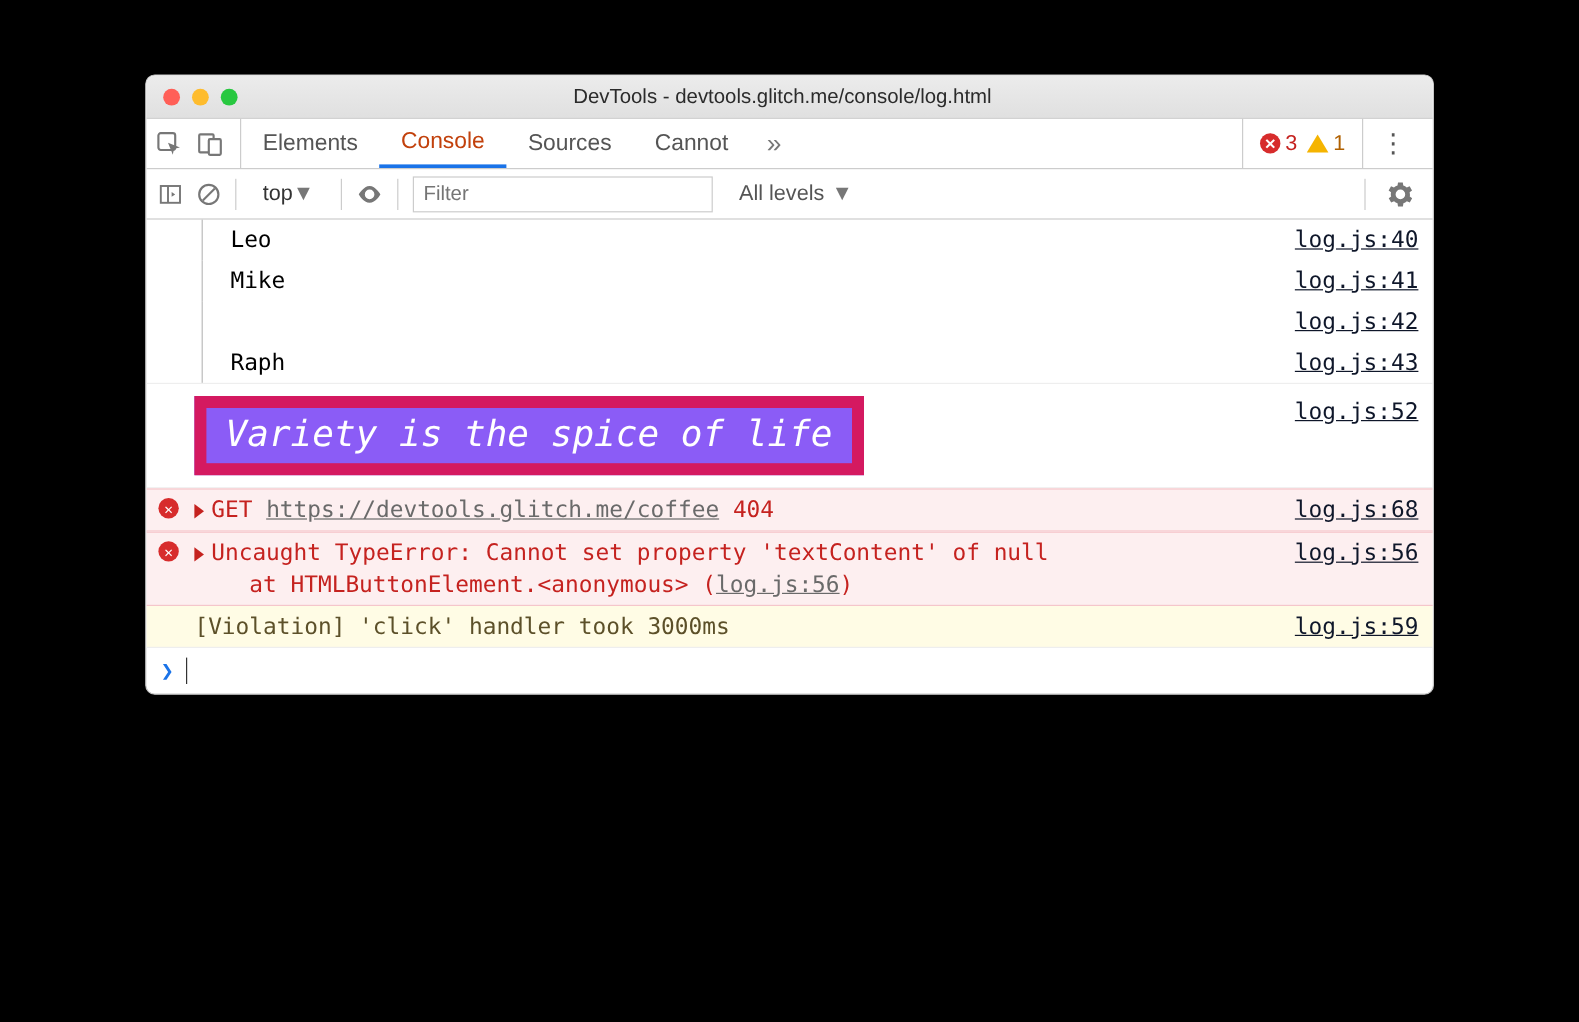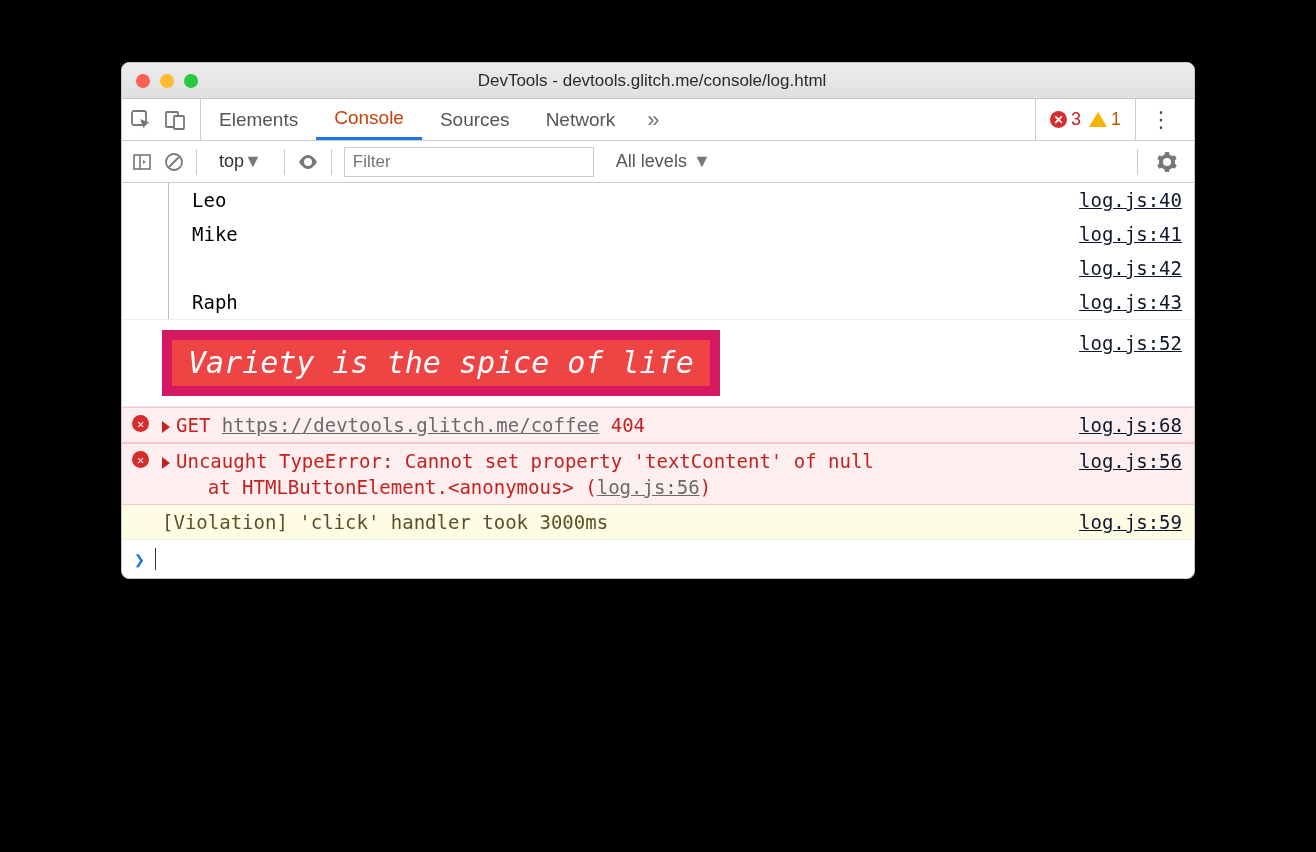--- a/index.html
+++ b/index.html
@@ -163,21 +163,21 @@
     border-color:#e0215b;
     border-color:#d81b5d;
     border-color:#d91c5c;
     border-color:#dc1a65;
     border-color:#d81b60;
   } 
   .styled-msg { background:#180aa8; border-color:#d81b60; }
   .styled-msg { background:#1a0aad; border-color:#d81860; }
   .styled-msg { background:#1508aa; border-color:#d51a5f; }
   .styled-msg { background:#1506aa; border-color:#d81e65; }
-  .styled-msg { background:#ef4444; border-color:#d41960;font-style:italic; }
+  .styled-msg { background:#8b5cf6; border-color:#d41960;font-style:italic; }
   .err-row {
     background:#fdeff0;
     color:#c5221f;
     border-top:1px solid #f5c6cb;
     border-bottom:1px solid #f5c6cb;
   }
   .err-row .urltext { color:#6a6a6a; text-decoration: underline; }
   .err-row .icon {
     position:absolute; left:10px; top:7px;
     width:17px; height:17px;
@@ -234,21 +234,21 @@
         <svg width="22" height="22" viewBox="0 0 22 22" fill="none" stroke="#777" stroke-width="1.8">
           <rect x="2" y="3" width="12" height="15" rx="1"></rect>
           <rect x="10" y="7" width="10" height="13" rx="1" fill="#fff"></rect>
         </svg>
       </span>
     </div>
     <div class="tabs">
       <div class="tab">Elements</div>
       <div class="tab active">Console</div>
       <div class="tab">Sources</div>
-      <div class="tab">Network</div>
+      <div class="tab">Cannot</div>
       <div class="more-tabs">»</div>
     </div>
     <div class="spacer"></div>
     <div class="badge-area">
       <div class="badge-err">
         <span class="circle-x">✕</span>
         <span>3</span>
       </div>
       <div class="badge-warn">
         <span class="triangle-warn"></span>

